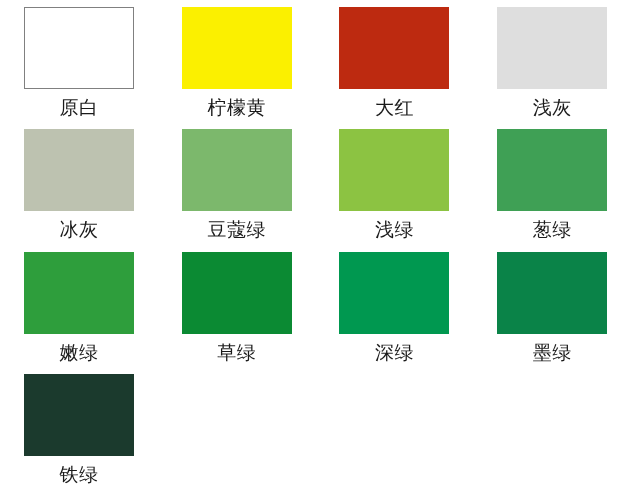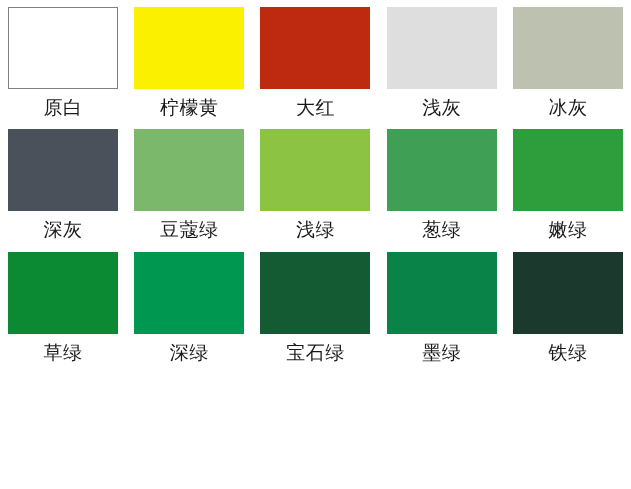--- a/index.html
+++ b/index.html
@@ -9,21 +9,21 @@
     background: #ffffff;
   }
   body {
     width: 631px;
     height: 489px;
     font-family: "DejaVu Sans", "Liberation Sans", sans-serif;
     overflow: hidden;
   }
   #swatch-grid {
     display: grid;
-    grid-template-columns: repeat(5, 1fr);
+    grid-template-columns: repeat(4, 1fr);
     grid-template-rows: repeat(4, 1fr);
     width: 631px;
     height: 489px;
     column-gap: 0px;
     row-gap: 0px;
   }
   .swatch-cell {
     display: flex;
     flex-direction: column;
     align-items: center;
@@ -67,24 +67,20 @@
     </div>
     <div class="swatch-cell">
       <div class="swatch-chip" style="background-color: rgb(222, 222, 222);"></div>
       <div class="swatch-label">浅灰</div>
     </div>
     <div class="swatch-cell">
       <div class="swatch-chip" style="background-color: rgb(189, 194, 176);"></div>
       <div class="swatch-label">冰灰</div>
     </div>
     <div class="swatch-cell">
-      <div class="swatch-chip" style="background-color: rgb(74, 81, 90);"></div>
-      <div class="swatch-label">深灰</div>
-    </div>
-    <div class="swatch-cell">
       <div class="swatch-chip" style="background-color: rgb(124, 184, 108);"></div>
       <div class="swatch-label">豆蔻绿</div>
     </div>
     <div class="swatch-cell">
       <div class="swatch-chip" style="background-color: rgb(140, 195, 66);"></div>
       <div class="swatch-label">浅绿</div>
     </div>
     <div class="swatch-cell">
       <div class="swatch-chip" style="background-color: rgb(63, 160, 85);"></div>
       <div class="swatch-label">葱绿</div>
@@ -95,24 +91,20 @@
     </div>
     <div class="swatch-cell">
       <div class="swatch-chip" style="background-color: rgb(11, 138, 51);"></div>
       <div class="swatch-label">草绿</div>
     </div>
     <div class="swatch-cell">
       <div class="swatch-chip" style="background-color: rgb(0, 152, 80);"></div>
       <div class="swatch-label">深绿</div>
     </div>
     <div class="swatch-cell">
-      <div class="swatch-chip" style="background-color: rgb(20, 91, 51);"></div>
-      <div class="swatch-label">宝石绿</div>
-    </div>
-    <div class="swatch-cell">
       <div class="swatch-chip" style="background-color: rgb(10, 131, 72);"></div>
       <div class="swatch-label">墨绿</div>
     </div>
     <div class="swatch-cell">
       <div class="swatch-chip" style="background-color: rgb(27, 58, 45);"></div>
       <div class="swatch-label">铁绿</div>
     </div>
   </div>
 
 </body></html>

